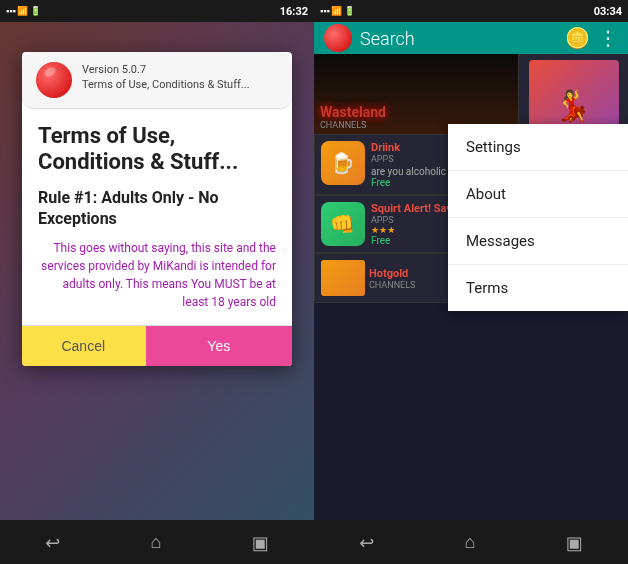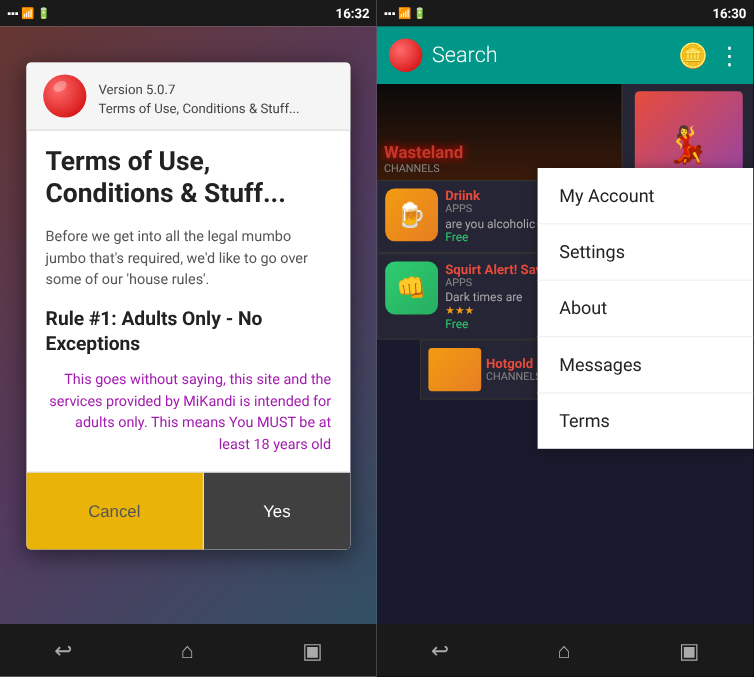--- a/index.html
+++ b/index.html
@@ -77,23 +77,24 @@
       overflow: hidden;
       position: relative;
       z-index: 10;
       box-shadow: 0 4px 20px rgba(0,0,0,0.5);
     }
 
     .dialog-header {
       background: #f5f5f5;
       padding: 10px 14px;
       display: flex;
-      align-items: flex-end;
+      align-items: flex-start;
       gap: 10px;
       border-bottom: 1px solid #ddd;
+      border-radius: 12px;
     }
 
     .dialog-logo {
       width: 36px;
       height: 36px;
       background: radial-gradient(circle at 35% 35%, #ff6b6b, #cc0000);
       border-radius: 50%;
       flex-shrink: 0;
       position: relative;
     }
@@ -152,34 +153,34 @@
       text-align: right;
     }
 
     .dialog-actions {
       display: flex;
       border-top: 1px solid #ddd;
     }
 
     .btn-cancel {
       flex: 1;
-      padding: 24px;
-      background: #eab308;
+      padding: 0;
+      background: #fde047;
       border: none;
       border-right: 1px solid #ddd;
       font-size: 14px;
       color: #555;
       cursor: pointer;
       font-weight: 500;
     }
 
     .btn-yes {
       flex: 1;
       padding: 12px;
-      background: #404040;
+      background: #ec4899;
       border: none;
       font-size: 14px;
       color: #fff;
       cursor: pointer;
       font-weight: 500;
     }
 
     .nav-bar-left {
       position: absolute;
       bottom: 0;
@@ -228,21 +229,21 @@
       font-size: 9px;
     }
 
     .status-time-right {
       font-size: 11px;
       font-weight: bold;
     }
 
     .top-bar {
       width: 100%;
-      height: 48px;
+      height: 32px;
       background: #009688;
       display: flex;
       align-items: center;
       padding: 0 10px;
       gap: 8px;
     }
 
     .top-bar-logo {
       width: 28px;
       height: 28px;
@@ -390,21 +391,20 @@
       <div class="dialog-header">
         <div class="dialog-logo"></div>
         <div class="dialog-header-text">
           <div>Version 5.0.7</div>
           <div>Terms of Use, Conditions
 &amp; Stuff...</div>
         </div>
       </div>
       <div class="dialog-body">
         <div class="dialog-title">Terms of Use, Conditions &amp; Stuff...</div>
-        <div class="dialog-intro">Before we get into all the legal mumbo jumbo that's required, we'd like to go over some of our 'house rules'.</div>
         <div class="dialog-rule">Rule #1: Adults Only - No Exceptions</div>
         <div class="dialog-rule-text">This goes without saying, this site and the services provided by MiKandi is intended for adults only. This means You MUST be at least 18 years old</div>
       </div>
       <div class="dialog-actions">
         <button class="btn-cancel">Cancel</button>
         <button class="btn-yes">Yes</button>
       </div>
     </div>
   </div>
 
@@ -415,21 +415,21 @@
   </div>
 </div>
 
 <div class="right-panel">
   <div class="status-bar-right">
     <div class="status-icons-right">
       <span>▪▪▪</span>
       <span>📶</span>
       <span>🔋</span>
     </div>
-    <span class="status-time-right">16:30</span>
+    <span class="status-time-right">03:34</span>
   </div>
 
   <div class="top-bar">
     <div class="top-bar-logo"></div>
     <span class="search-text">Search</span>
     <span class="top-bar-coin">🪙</span>
     <span class="top-bar-menu">⋮</span>
   </div>
 
   <div class="content-area">
@@ -448,44 +448,42 @@
             <div class="app-category">APPS</div>
             <div class="app-desc">are you alcoholic ??</div>
             <div class="app-free">Free</div>
           </div>
         </div>
         <div class="app-card">
           <div class="app-icon app-icon-squirt">👊</div>
           <div class="app-info">
             <div class="app-name">Squirt Alert! Save Female</div>
             <div class="app-category">APPS</div>
-            <div class="app-desc">Dark times are</div>
             <div class="app-stars">★★★</div>
             <div class="app-free">Free</div>
           </div>
         </div>
-        <div style="height:50px; background:#252535; border:1px solid #333; padding:6px; display:flex; align-items:center; gap:4px;margin-left:36px;">
+        <div style="height:50px; background:#252535; border:1px solid #333; padding:6px; display:flex; align-items:center; gap:4px;">
           <div style="width:44px; height:36px; background:linear-gradient(135deg,#f39c12,#e67e22); border-radius:3px; flex-shrink:0;"></div>
           <div>
             <div style="font-size:11px; font-weight:bold; color:#e74c3c;">Hotgold</div>
             <div style="font-size:9px; color:#888;">CHANNELS</div>
           </div>
         </div>
       </div>
 
       <div style="width:110px; background:#252535; border-left:1px solid #333; display:flex; flex-direction:column; align-items:center; padding:6px;">
         <div style="width:90px; height:90px; background:linear-gradient(135deg,#e74c3c,#8e44ad); border-radius:4px; display:flex; align-items:center; justify-content:center; font-size:30px;">💃</div>
         <div style="font-size:10px; font-weight:bold; color:#e74c3c; margin-top:4px; text-align:center;">Kamasutra - sex positions</div>
         <div style="font-size:9px; color:#888;">APPS</div>
         <div style="font-size:10px; color:#ccc; margin-top:2px;">150 🪙</div>
       </div>
     </div>
 
     <div class="dropdown-menu">
-      <div class="dropdown-item">My Account</div>
       <div class="dropdown-item">Settings</div>
       <div class="dropdown-item">About</div>
       <div class="dropdown-item">Messages</div>
       <div class="dropdown-item">Terms</div>
     </div>
   </div>
 
   <div class="nav-bar-right">
     <span class="nav-icon">↩</span>
     <span class="nav-icon">⌂</span>

